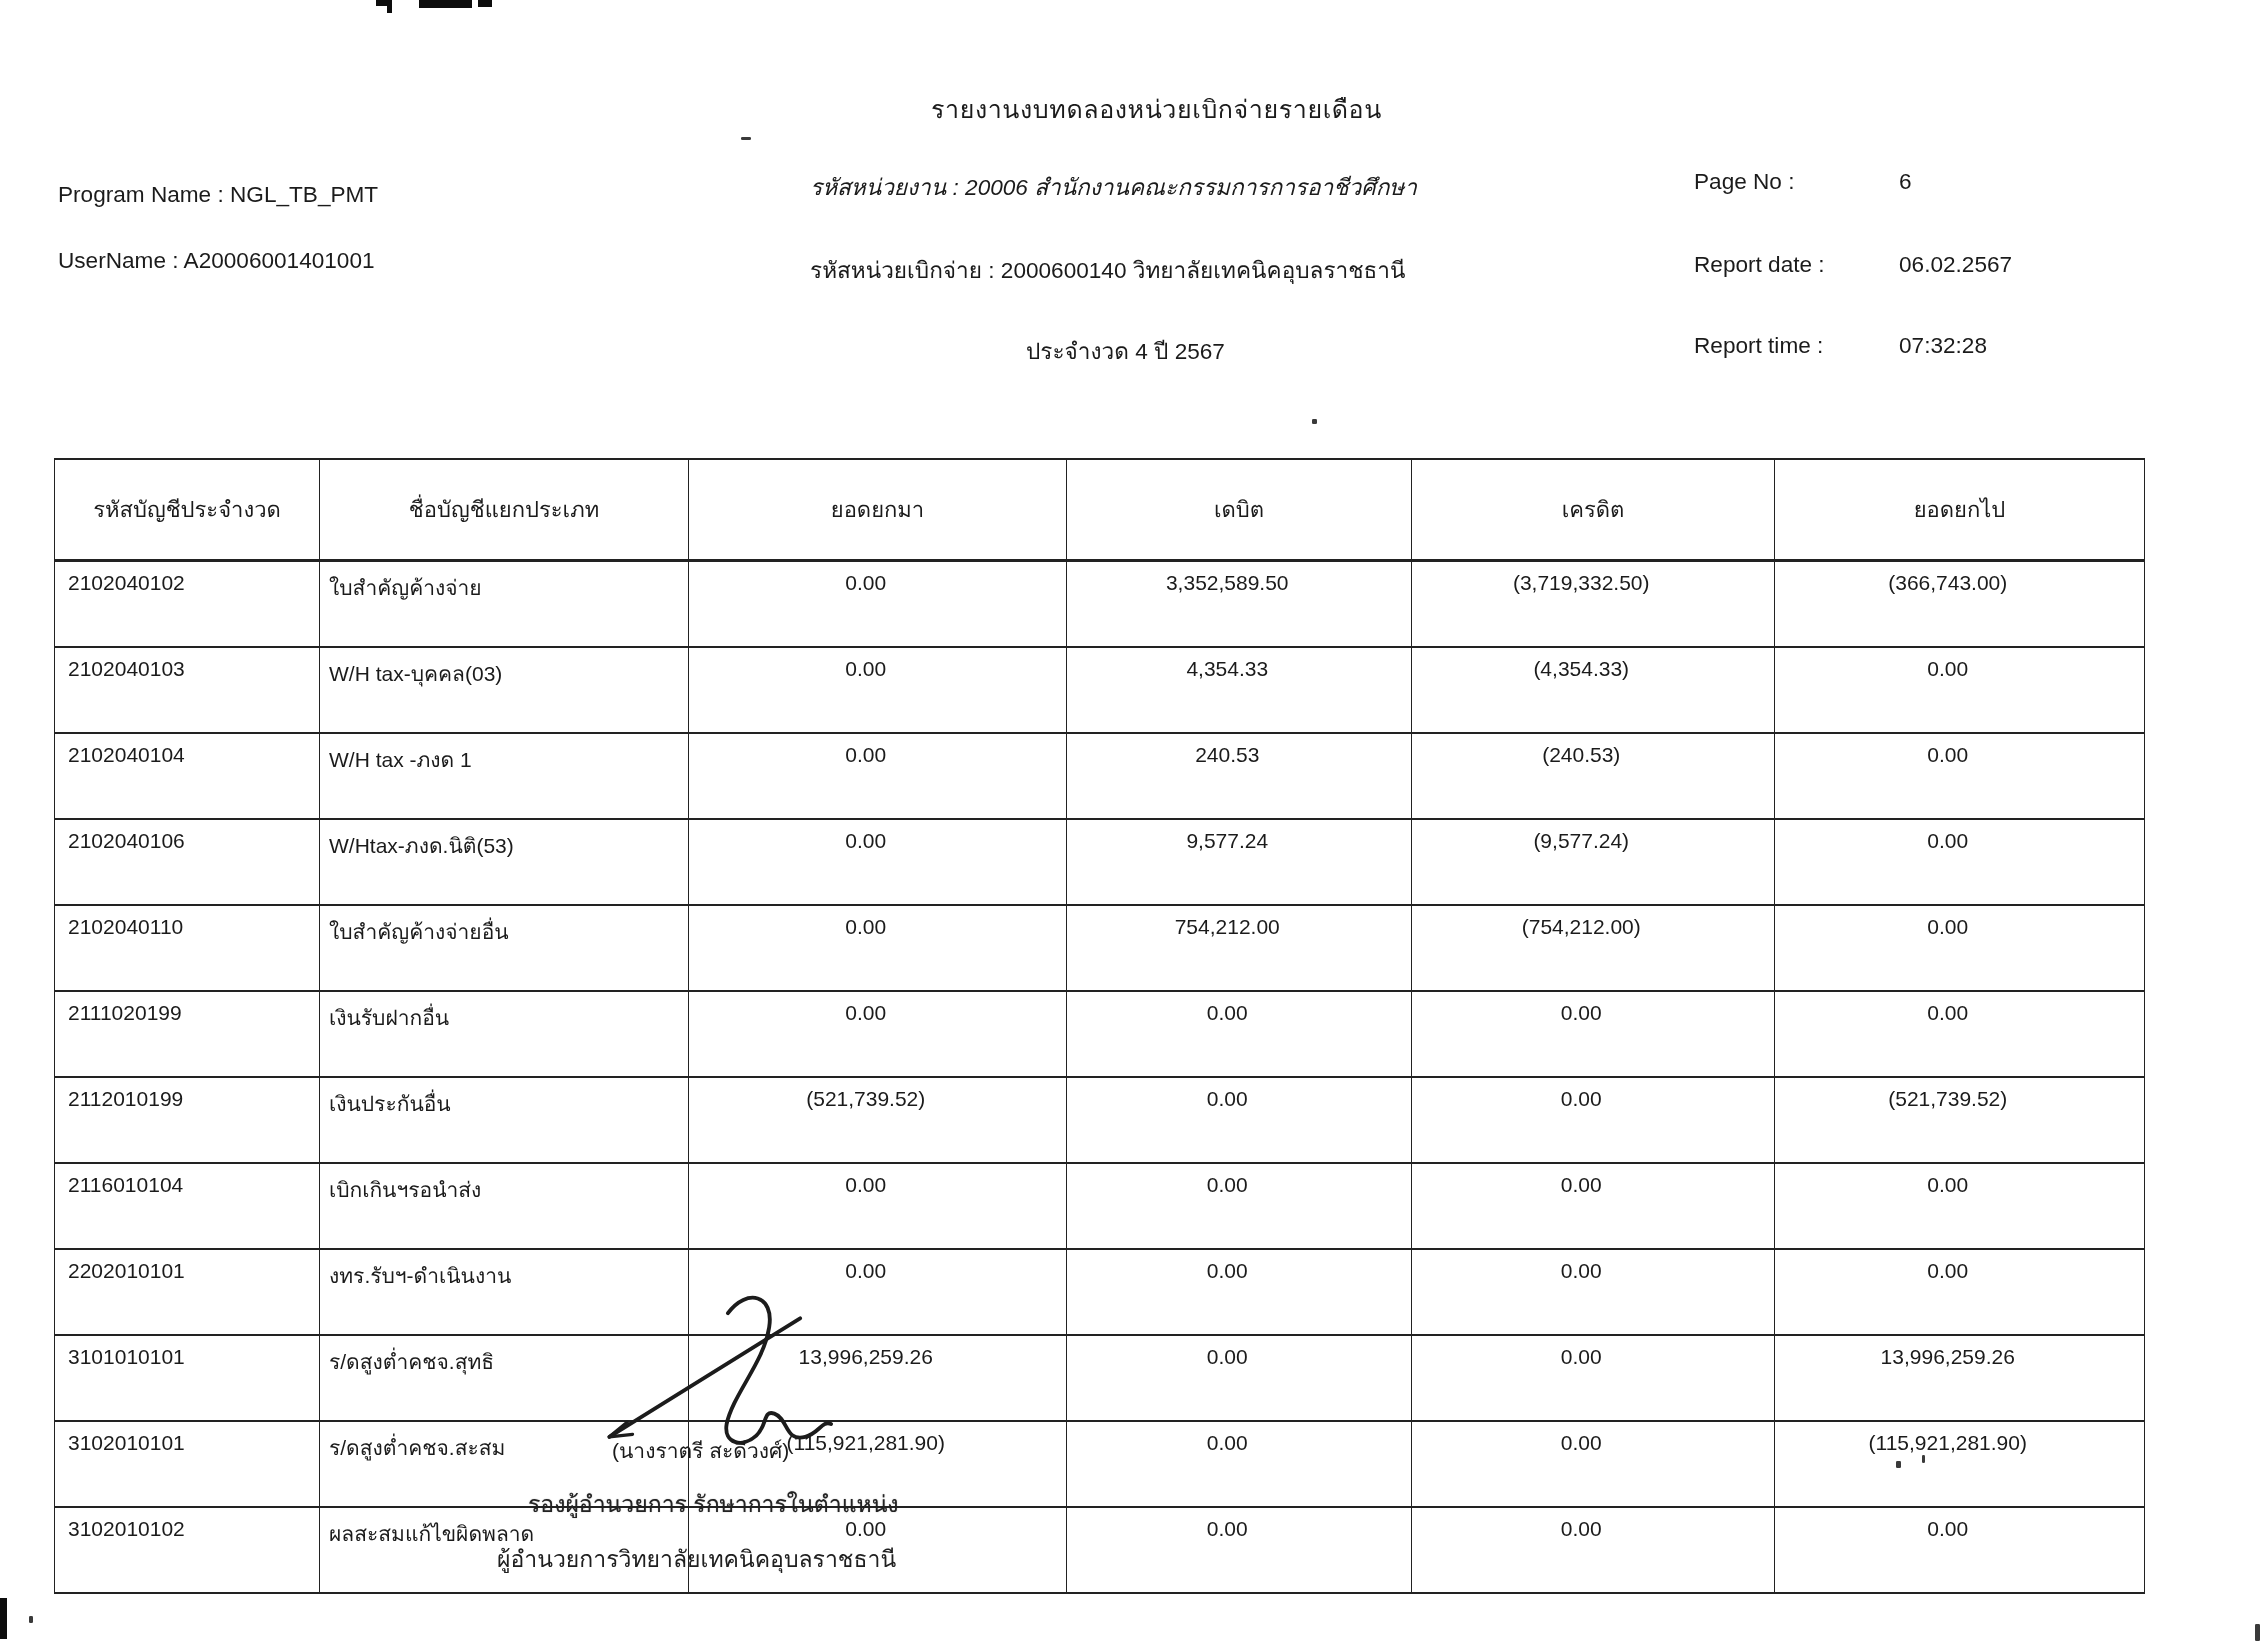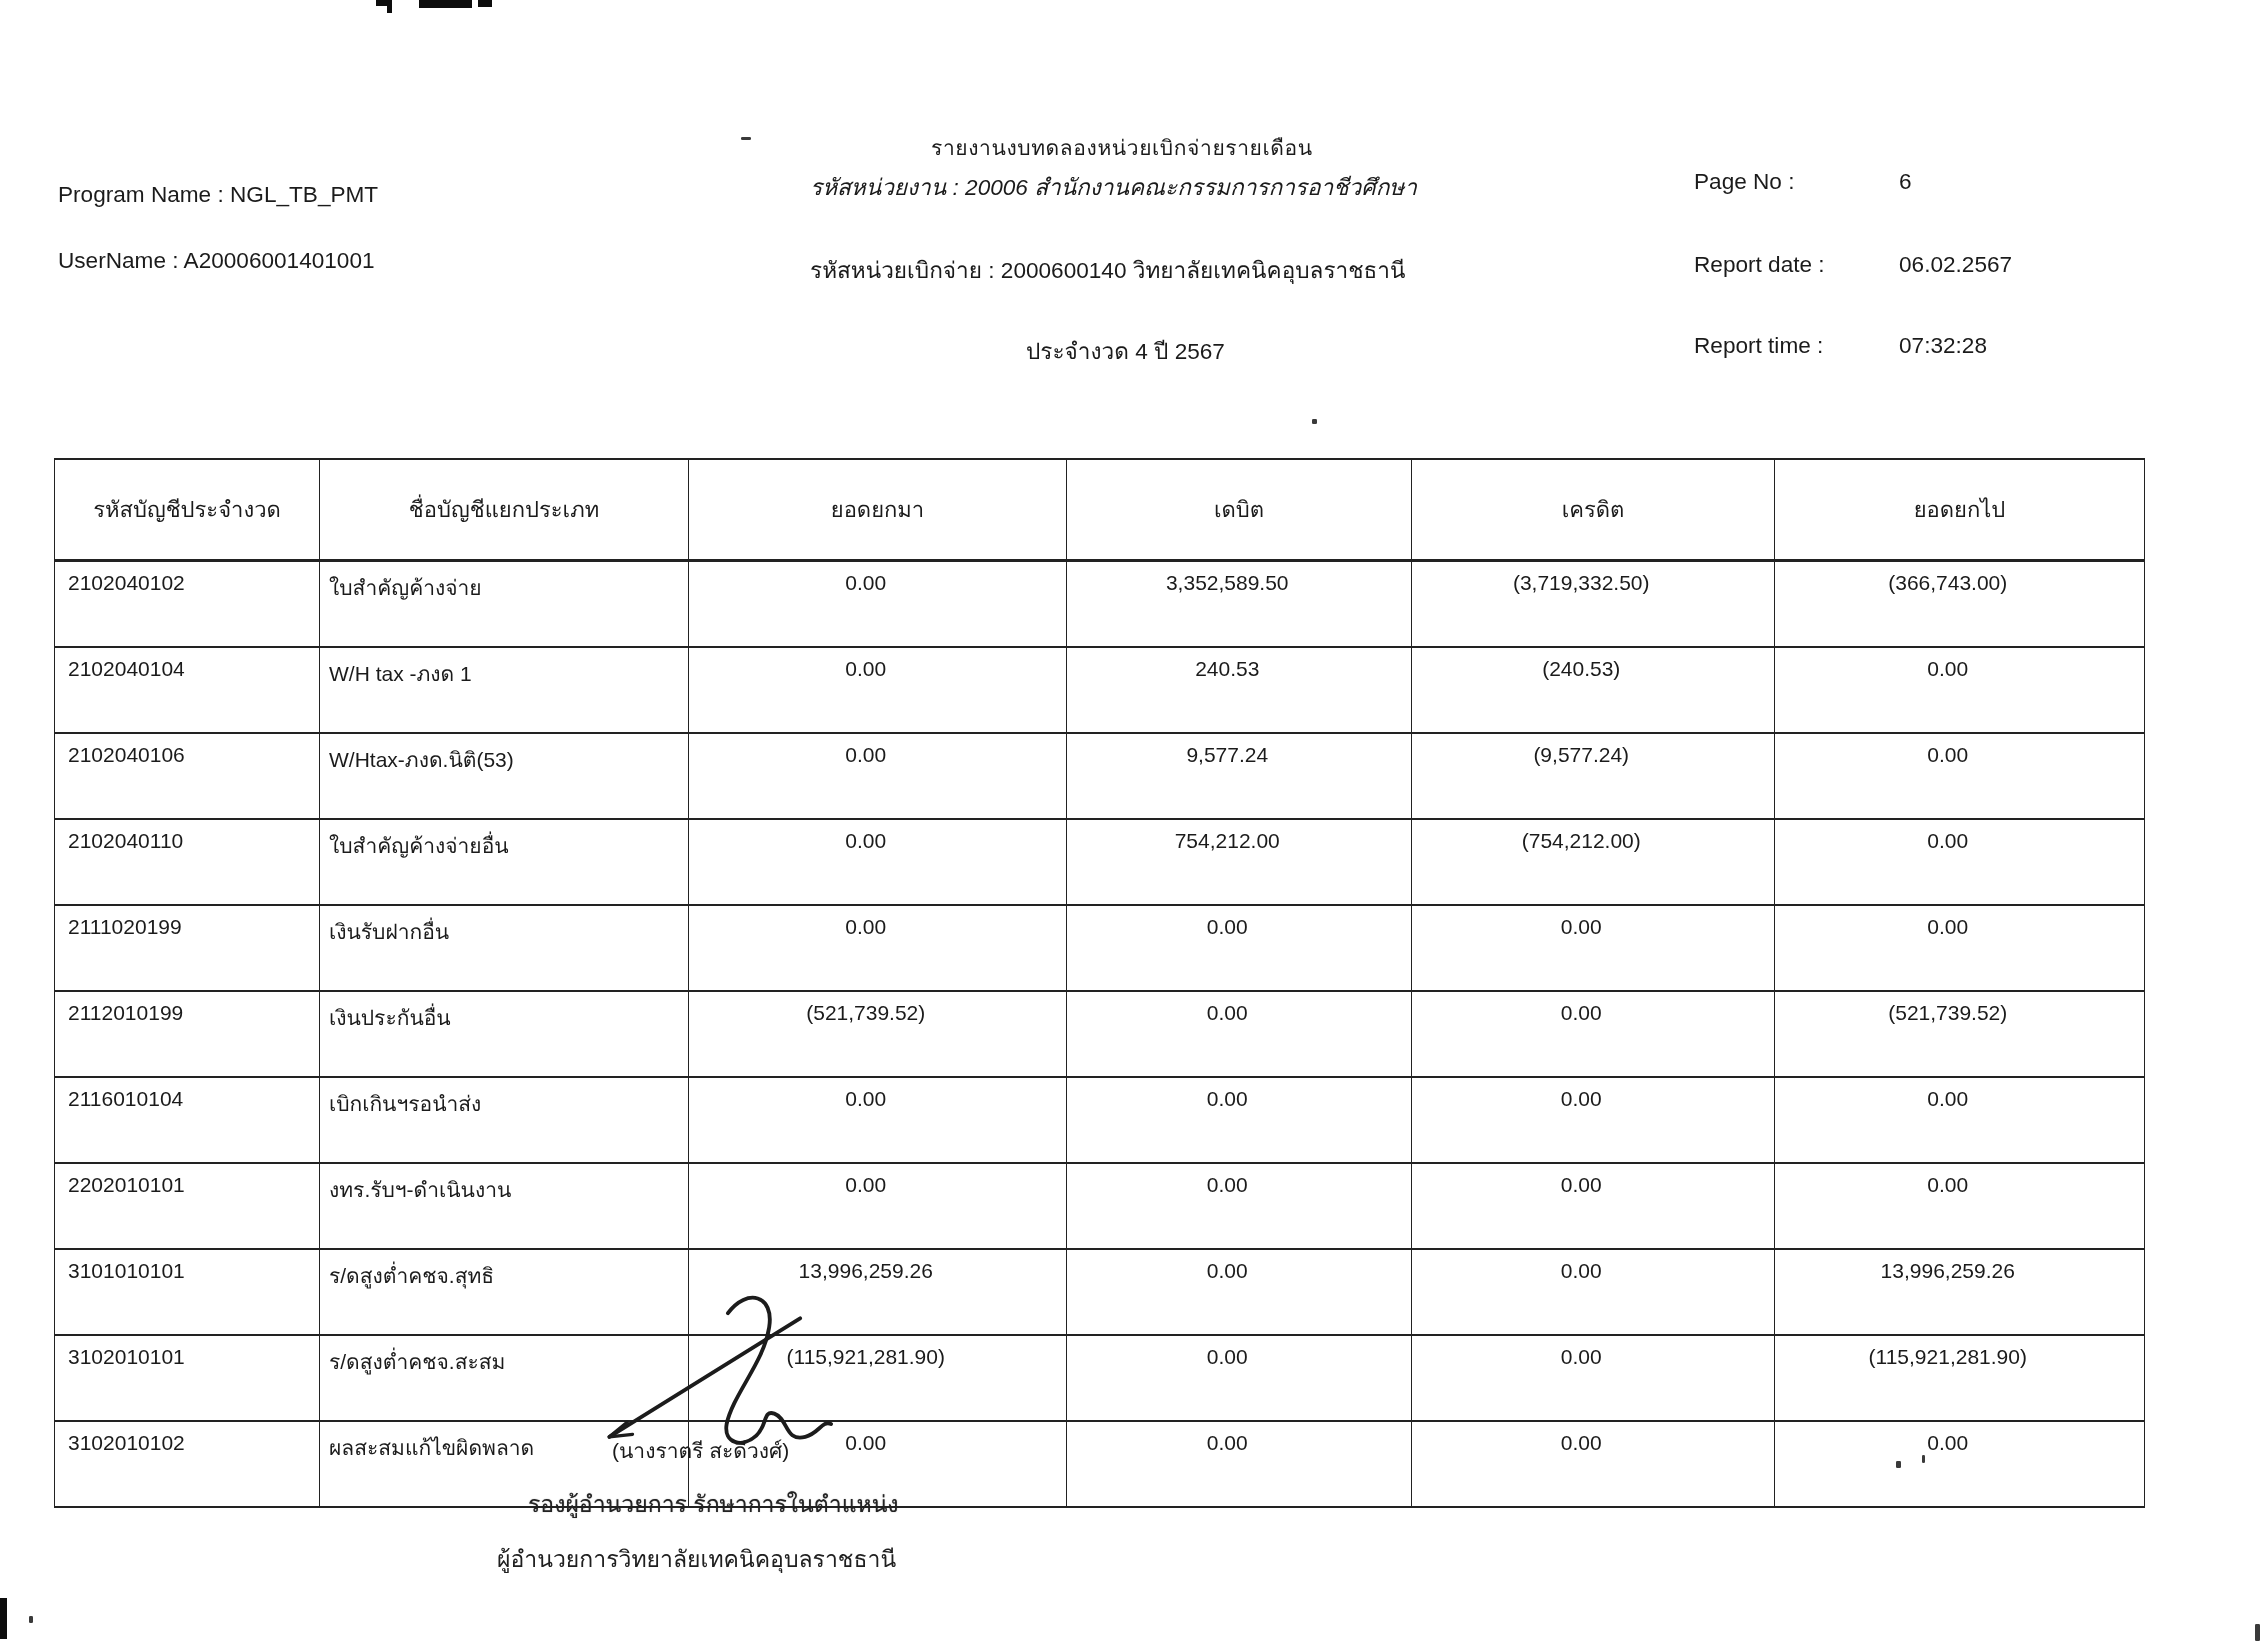--- a/index.html
+++ b/index.html
@@ -8,21 +8,21 @@
     width:2261px;
     height:1642px;
     background:#ffffff;
     font-family:"Liberation Sans","DejaVu Sans",sans-serif;
     color:#1b1b1b;
     overflow:hidden;
   }
   .abs{position:absolute;white-space:nowrap;}
 
   
-  .doc-title{top:89px;left:931px;font-size:21px;letter-spacing:0.6px;margin-top:42px;}
+  .doc-title{top:89px;left:931px;font-size:25px;letter-spacing:0.6px;}
   .hline{font-size:22.6px;}
   .lbl-val{display:flex;}
   .lbl-val .lbl{width:205px;}
   .lbl-val .val{}
 
   
   table.tb{
     position:absolute;
     left:54px;top:458px;
     width:2089px;
@@ -125,20 +125,28 @@
     <tbody>
         <tr>
       <td class="c-code">2102040102</td>
       <td class="c-name">ใบสำคัญค้างจ่าย</td>
       <td class="c-num">0.00</td>
       <td class="c-num">3,352,589.50</td>
       <td class="c-num">(3,719,332.50)</td>
       <td class="c-num">(366,743.00)</td>
     </tr>
         <tr>
+      <td class="c-code">2102040103</td>
+      <td class="c-name">W/H tax-บุคคล(03)</td>
+      <td class="c-num">0.00</td>
+      <td class="c-num">4,354.33</td>
+      <td class="c-num">(4,354.33)</td>
+      <td class="c-num">0.00</td>
+    </tr>
+        <tr>
       <td class="c-code">2102040104</td>
       <td class="c-name">W/H tax -ภงด 1</td>
       <td class="c-num">0.00</td>
       <td class="c-num">240.53</td>
       <td class="c-num">(240.53)</td>
       <td class="c-num">0.00</td>
     </tr>
         <tr>
       <td class="c-code">2102040106</td>
       <td class="c-name">W/Htax-ภงด.นิติ(53)</td>

